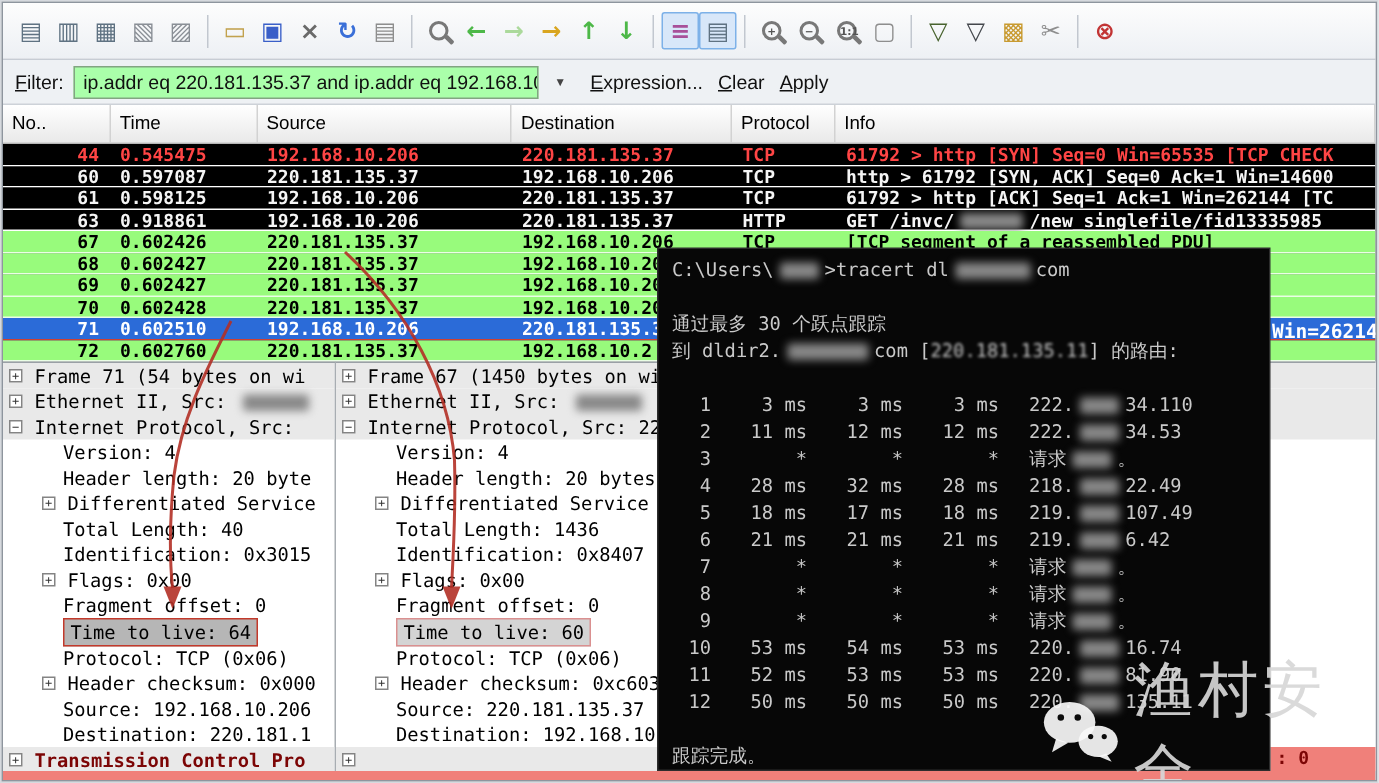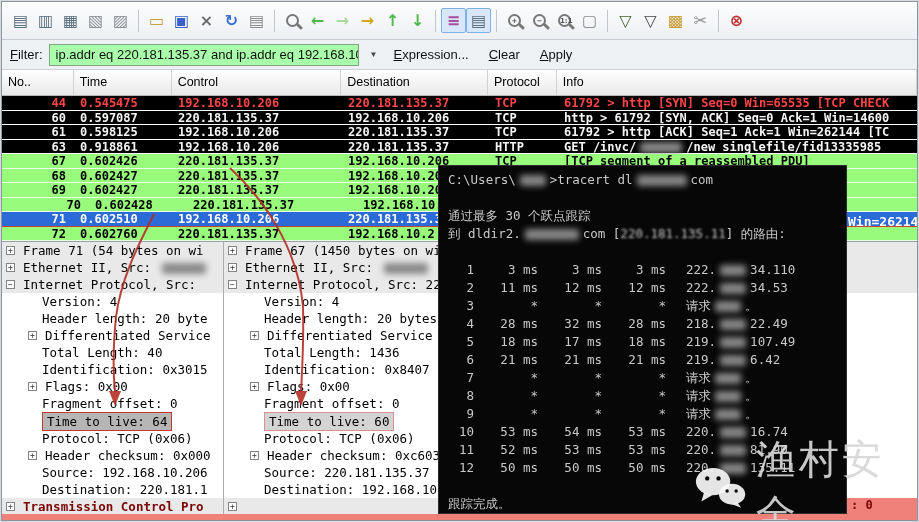--- a/index.html
+++ b/index.html
@@ -119,31 +119,31 @@
       <div class="tbi" style="color: rgb(200, 154, 48);">▩</div>
       <div class="tbi" style="color: rgb(142, 142, 142);">✂</div>
       <div class="tbsep"></div>
       <div class="tbi" style="color: rgb(194, 52, 52);">⊗</div>
     </div>
 
   <div class="filterbar">
     <span id="filter-label"><u>F</u>ilter:</span>
     <div class="filter-input">ip.addr eq 220.181.135.37 and ip.addr eq 192.168.10.206</div>
     <div class="dropbtn">▼</div>
-    <span id="filter-buttons" style="display: flex; gap: 10px;">
+    <span id="filter-buttons" style="display: flex; ">
         <span class="linkbtn"><u>E</u>xpression...</span>
         <span class="linkbtn"><u>C</u>lear</span>
         <span class="linkbtn"><u>A</u>pply</span>
       </span>
   </div>
 
   <div class="plheader" id="plheader">
       <div class="hcell" style="width: 72px;">No..</div>
       <div class="hcell" style="width: 98px;">Time</div>
-      <div class="hcell" style="width: 170px;">Control</div>
+      <div class="hcell" style="width: 170px;">Source</div>
       <div class="hcell" style="width: 147px;">Destination</div>
       <div class="hcell" style="width: 69px;">Protocol</div>
       <div class="hcell" style="width: 361px;">Info</div>
     </div>
   <div class="plrows" id="plrows">
       <div class="prow r-blackred">
         <div class="pcell no" style="width: 72px;">44</div>
         <div class="pcell" style="width: 98px;">0.545475</div>
         <div class="pcell" style="width: 170px;">192.168.10.206</div>
         <div class="pcell" style="width: 147px;">220.181.135.37</div>
@@ -192,21 +192,21 @@
       </div>
       <div class="prow r-green">
         <div class="pcell no" style="width: 72px;">69</div>
         <div class="pcell" style="width: 98px;">0.602427</div>
         <div class="pcell" style="width: 170px;">220.181.135.37</div>
         <div class="pcell" style="width: 147px;">192.168.10.206</div>
         <div class="pcell" style="width: 69px;"></div>
         <div class="pcell" style="width: 361px;"></div>
       </div>
       <div class="prow r-green">
-        <div class="pcell no" style="width: 72px; margin-left: 15px;">70</div>
+        <div class="pcell no" style="width: 72px;">70</div>
         <div class="pcell" style="width: 98px;">0.602428</div>
         <div class="pcell" style="width: 170px;">220.181.135.37</div>
         <div class="pcell" style="width: 147px;">192.168.10.206</div>
         <div class="pcell" style="width: 69px;"></div>
         <div class="pcell" style="width: 361px;"></div>
       </div>
       <div class="prow r-selected">
         <div class="pcell no" style="width: 72px;">71</div>
         <div class="pcell" style="width: 98px;">0.602510</div>
         <div class="pcell" style="width: 170px;">192.168.10.206</div>

